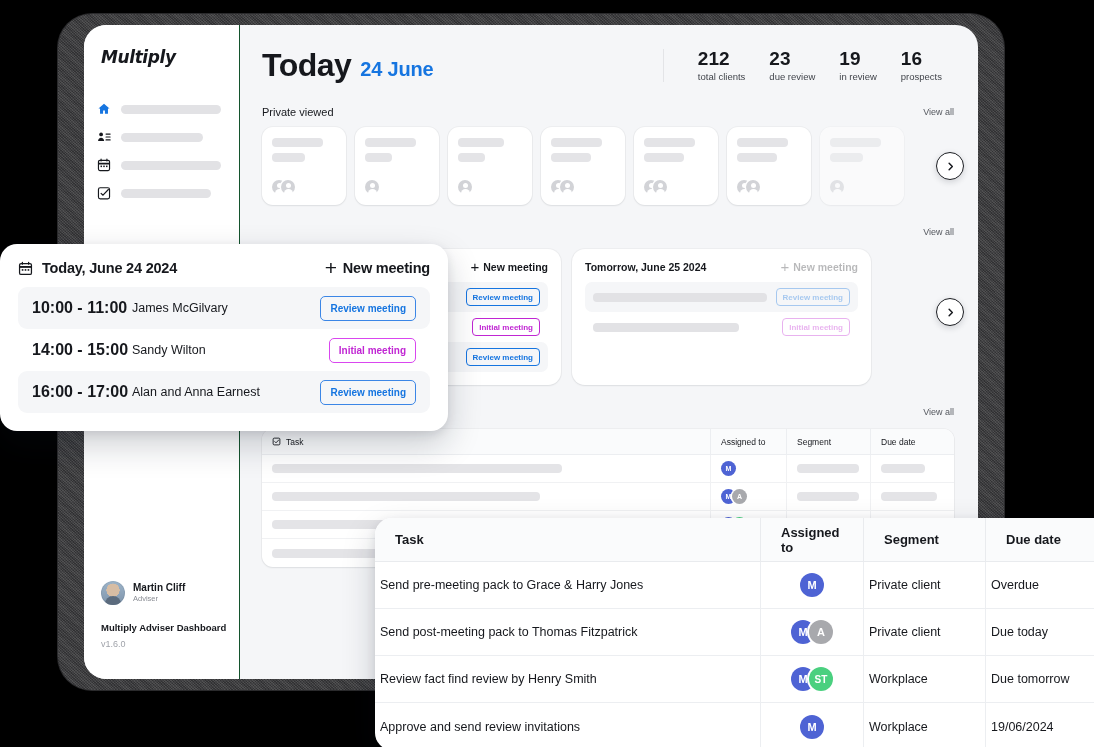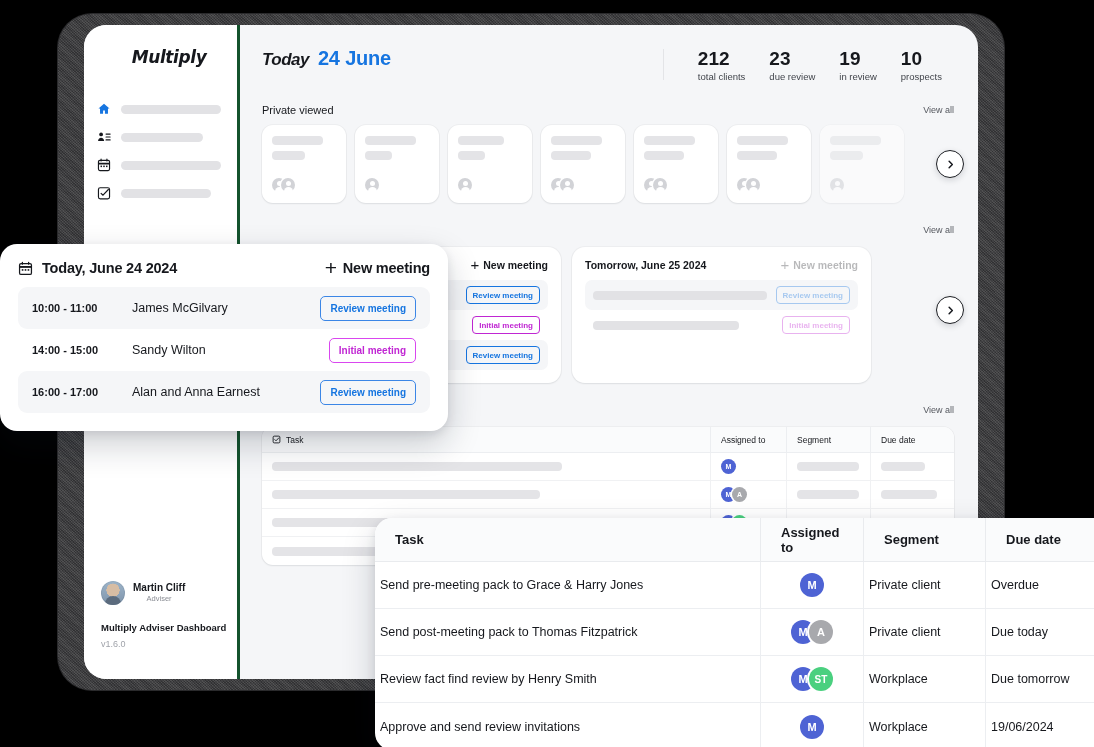--- a/index.html
+++ b/index.html
@@ -37,24 +37,23 @@
     background: #f5f6f8;
     border-radius: 22px;
     overflow: hidden;
     display: flex;
   }
 
   
   .sidebar {
     width: 156px; flex: 0 0 156px;
     background: #ffffff;
-    border-right: 3px solid #14532d;
+    border-right: 1px solid #14532d;
     position: relative;
     padding: 22px 0 0 0;
-    text-align: center;
   }
   .logo {
     font-family: "DejaVu Sans", sans-serif;
     font-weight: 700;
     font-style: italic;
     font-size: 17px;
     letter-spacing: -0.4px;
     color: #16181d;
     padding-left: 17px;
   }
@@ -93,21 +92,21 @@
     position: absolute; left: 17px; bottom: 30px;
     font-size: 9px; color: #a0a3aa; margin-top: 36px;
   }
 
   
   .main { flex: 1; position: relative; padding: 22px 24px 0 22px; min-width: 0; }
 
   .head-row { display: flex; align-items: flex-start; }
   .head-left { flex: 1; min-width: 0; }
   .title-line { display: flex; align-items: baseline; gap: 9px; }
-  .title { font-size: 17px; font-weight: 700; color: #16181d; letter-spacing: -0.5px; font-style: italic; }
+  .title { font-size: 32px; font-weight: 700; color: #16181d; letter-spacing: -0.5px; }
   .title-date { font-size: 20px; font-weight: 700; color: #1675e0; letter-spacing: -0.2px; }
   .greeting { margin-top: 6px; font-size: 10px; color: #42454c; }
 
   .head-divider { width: 1px; align-self: stretch; background: #e3e4e7; margin: 2px 22px 2px 10px; }
   .stats { display: flex; gap: 0; padding-top: 1px; }
   .stat { text-align: left; padding: 0 12px; }
   .stat-value { font-size: 19px; font-weight: 700; color: #16181d; line-height: 22px; }
   .stat-label { font-size: 9.5px; color: #42454c; margin-top: 1px; }
 
   .section-head {
@@ -213,21 +212,21 @@
   .pm-head { display: flex; align-items: center; justify-content: space-between; }
   .pm-title { display: flex; align-items: center; gap: 9px; font-size: 14.5px; font-weight: 700; color: #16181d; letter-spacing: -0.2px; }
   .pm-new { display: flex; align-items: center; gap: 6px; font-size: 14.5px; font-weight: 700; color: #16181d; letter-spacing: -0.2px; }
   .pm-new .plus { font-size: 21px; font-weight: 400; line-height: 14px; }
   .pm-list { margin-top: 11px; }
   .pm-item {
     display: flex; align-items: center;
     height: 42px; padding: 0 14px; border-radius: 9px;
   }
   .pm-item.alt { background: #f5f6f8; }
-  .pm-time { font-size: 11px; font-weight: 700; color: #16181d; width: 100px; flex: 0 0 100px; }
+  .pm-time { font-size: 16px; font-weight: 700; color: #16181d; width: 100px; flex: 0 0 100px; }
   .pm-name { font-size: 12.5px; color: #16181d; flex: 1; }
   .pm-badge {
     font-size: 10px; font-weight: 700; padding: 6px 9px;
     border-radius: 5px; border: 1.2px solid; white-space: nowrap;
   }
   .pm-badge.review { color: #1675e0; border-color: #3b86e6; }
   .pm-badge.initial { color: #c026d3; border-color: #d946ef; }
 
   
   .popup-tasks {
@@ -342,21 +341,21 @@
           </div>
           <div class="stat">
             <div class="stat-value">23</div>
             <div class="stat-label">due review</div>
           </div>
           <div class="stat">
             <div class="stat-value">19</div>
             <div class="stat-label">in review</div>
           </div>
           <div class="stat">
-            <div class="stat-value">10</div>
+            <div class="stat-value">16</div>
             <div class="stat-label">prospects</div>
           </div>
         </div>
       </div>
 
       <div class="section-head">
         <span class="section-title">Private viewed</span>
         <span class="view-all">View all</span>
       </div>
 

